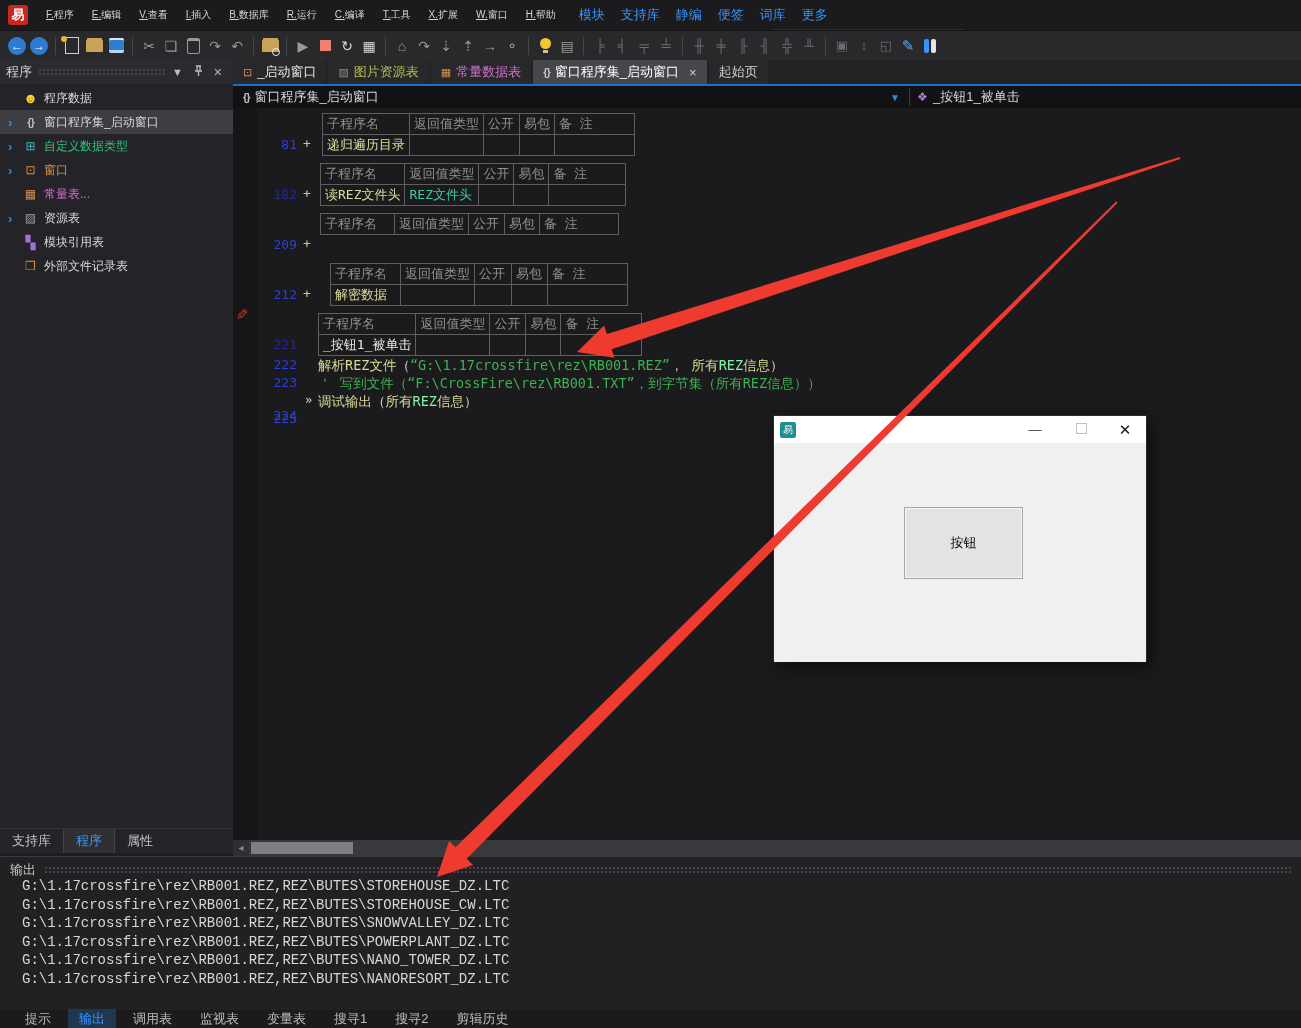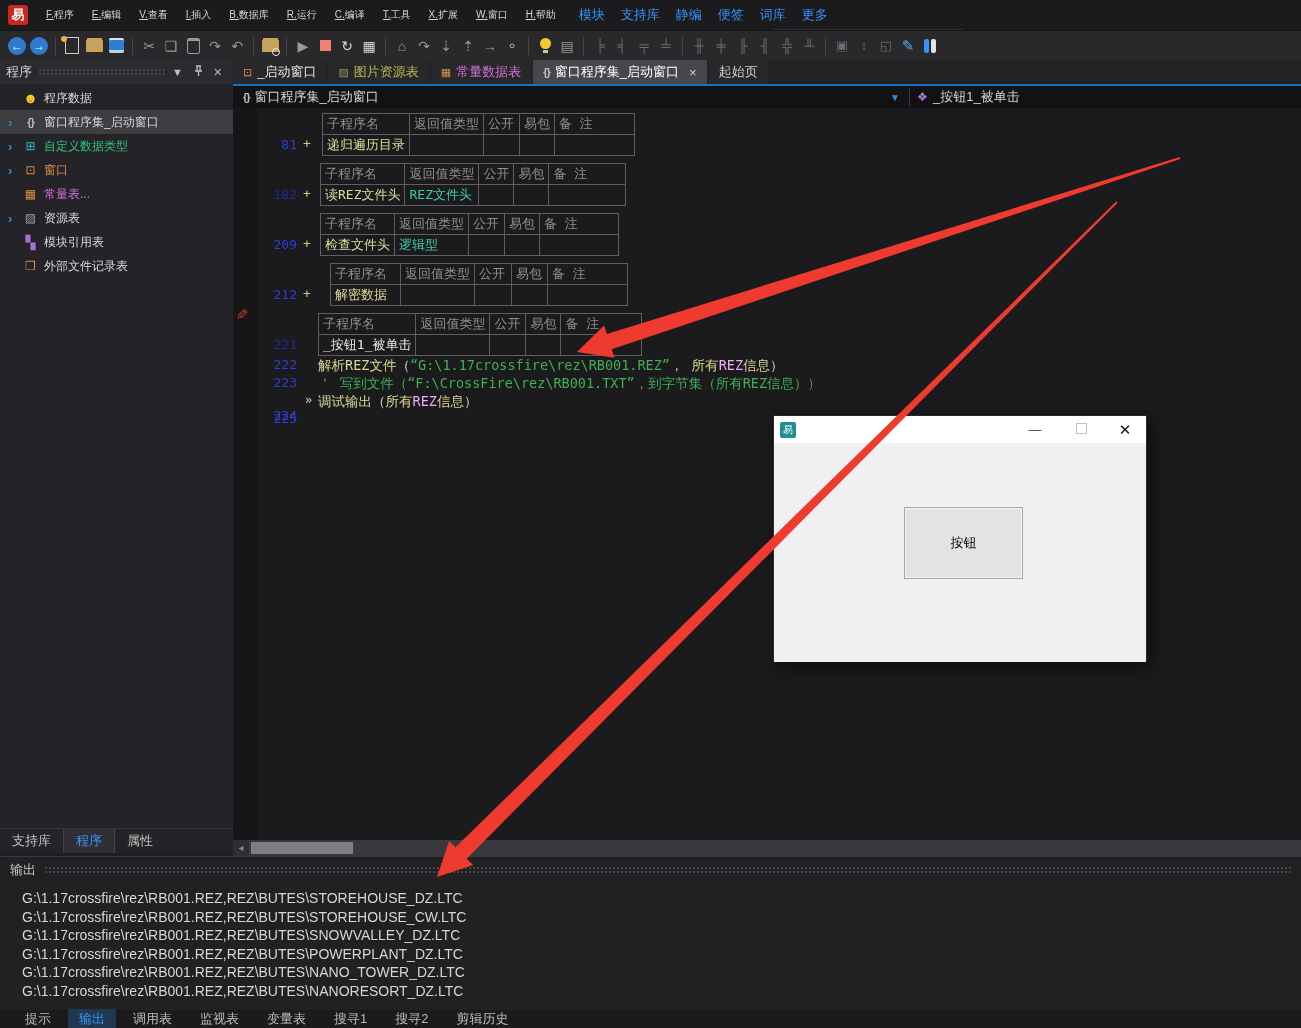--- a/index.html
+++ b/index.html
@@ -108,31 +108,31 @@
           color:#dcdc9b;white-space:nowrap;overflow:hidden;}
   .tbl td.th{color:#8f8f8f;}
   .tbl td.ret{color:#3fc9a5;}
   .t1{left:89px;top:5px;}  .t1 td:nth-child(1){width:77px;} .t1 td:nth-child(2){width:61px;} .t1 td:nth-child(3){width:27px;} .t1 td:nth-child(4){width:26px;} .t1 td:nth-child(5){width:71px;}
   .t2{left:87px;top:55px;} .t2 td:nth-child(1){width:69px;} .t2 td:nth-child(2){width:65px;} .t2 td:nth-child(3){width:26px;} .t2 td:nth-child(4){width:26px;} .t2 td:nth-child(5){width:68px;}
   .t3{left:87px;top:105px;}.t3 td:nth-child(1){width:65px;} .t3 td:nth-child(2){width:61px;} .t3 td:nth-child(3){width:27px;} .t3 td:nth-child(4){width:26px;} .t3 td:nth-child(5){width:70px;}
   .t4{left:97px;top:155px;}.t4 td:nth-child(1){width:61px;} .t4 td:nth-child(2){width:65px;} .t4 td:nth-child(3){width:28px;} .t4 td:nth-child(4){width:27px;} .t4 td:nth-child(5){width:71px;}
   .t5{left:85px;top:205px;}.t5 td:nth-child(1){width:85px;} .t5 td:nth-child(2){width:61px;} .t5 td:nth-child(3){width:27px;} .t5 td:nth-child(4){width:26px;} .t5 td:nth-child(5){width:72px;}
   .t5 td.name{color:#e8e8e8;}
   .cl{position:absolute;left:85px;font:13.5px "DejaVu Sans Mono",monospace;white-space:pre;}
-  .cl .fn{color:#d9d996;} .cl .pn{color:#d9d9c0;} .cl .str{color:#3faf54;} .cl .cmt{color:#3faf54;} .cl .kw{color:#f0abfc;}
+  .cl .fn{color:#d9d996;} .cl .pn{color:#d9d9c0;} .cl .str{color:#3faf54;} .cl .cmt{color:#3faf54;} .cl .kw{color:#86efac;}
 
   #hscroll{left:0;top:780px;width:1068px;height:16px;background:#39393d;display:flex;align-items:center;}
   #hsbtn{width:16px;text-align:center;color:#8a8a8a;font-size:10px;background:#2f2f33;height:16px;line-height:16px;}
   #hsthumb{width:102px;height:12px;background:#7d7d82;margin-left:2px;}
 
   
   #output{left:0;top:856px;width:1301px;height:154px;background:#212124;border-top:1px solid #3a3a3e;box-sizing:border-box;overflow:hidden;}
   #outhead{display:flex;align-items:center;padding:4px 8px 0 10px;}
   #outtitle{font-size:13px;color:#c9c9c9;margin-right:8px;}
-  #outlines{position:absolute;left:0;top:32px;width:1301px;}
+  #outlines{position:absolute;left:0;top:20px;width:1301px;font-family:Liberation Mono, monospace;}
   .oline{height:18.6px;line-height:18.6px;padding-left:22px;font-size:14px;color:#d6d6d6;white-space:pre;}
   #bottombar{left:0;top:1010px;width:1301px;height:18px;background:#1b1b1e;display:flex;align-items:center;padding-left:14px;box-sizing:border-box;}
   .otab{padding:1px 11px;font-size:13px;color:#bcbcbc;margin-right:6px;}
   .otab.active{color:#3794ff;background:#20384f;}
 
   
   #dialog{left:773px;top:415px;width:374px;height:246px;background:#f0f0f0;border:1px solid #2a2a2a;
           box-sizing:border-box;box-shadow:4px 6px 18px rgba(0,0,0,.55);}
   #dtitle{position:absolute;left:0;top:0;width:100%;height:27px;background:#ffffff;display:flex;align-items:center;}
   #dicon{width:16px;height:16px;margin-left:6px;background:#1f8f8f;border-radius:2px;color:#fff;font-size:10px;
@@ -396,27 +396,20 @@
       <div class="tbl t3">
         <table>
             <tbody>
               <tr>
           <td class="th">子程序名</td>
           <td class="th">返回值类型</td>
           <td class="th">公开</td>
           <td class="th">易包</td>
           <td class="th">备 注</td>
               </tr>
-        <tr>
-                <td class="name">检查文件头</td>
-          <td class="ret">逻辑型</td>
-          <td></td>
-                <td></td>
-                <td></td>
-              </tr>
             </tbody>
           </table>
       </div>
       <div class="tbl t4">
         <table>
             <tbody>
               <tr>
           <td class="th">子程序名</td>
           <td class="th">返回值类型</td>
           <td class="th">公开</td>

